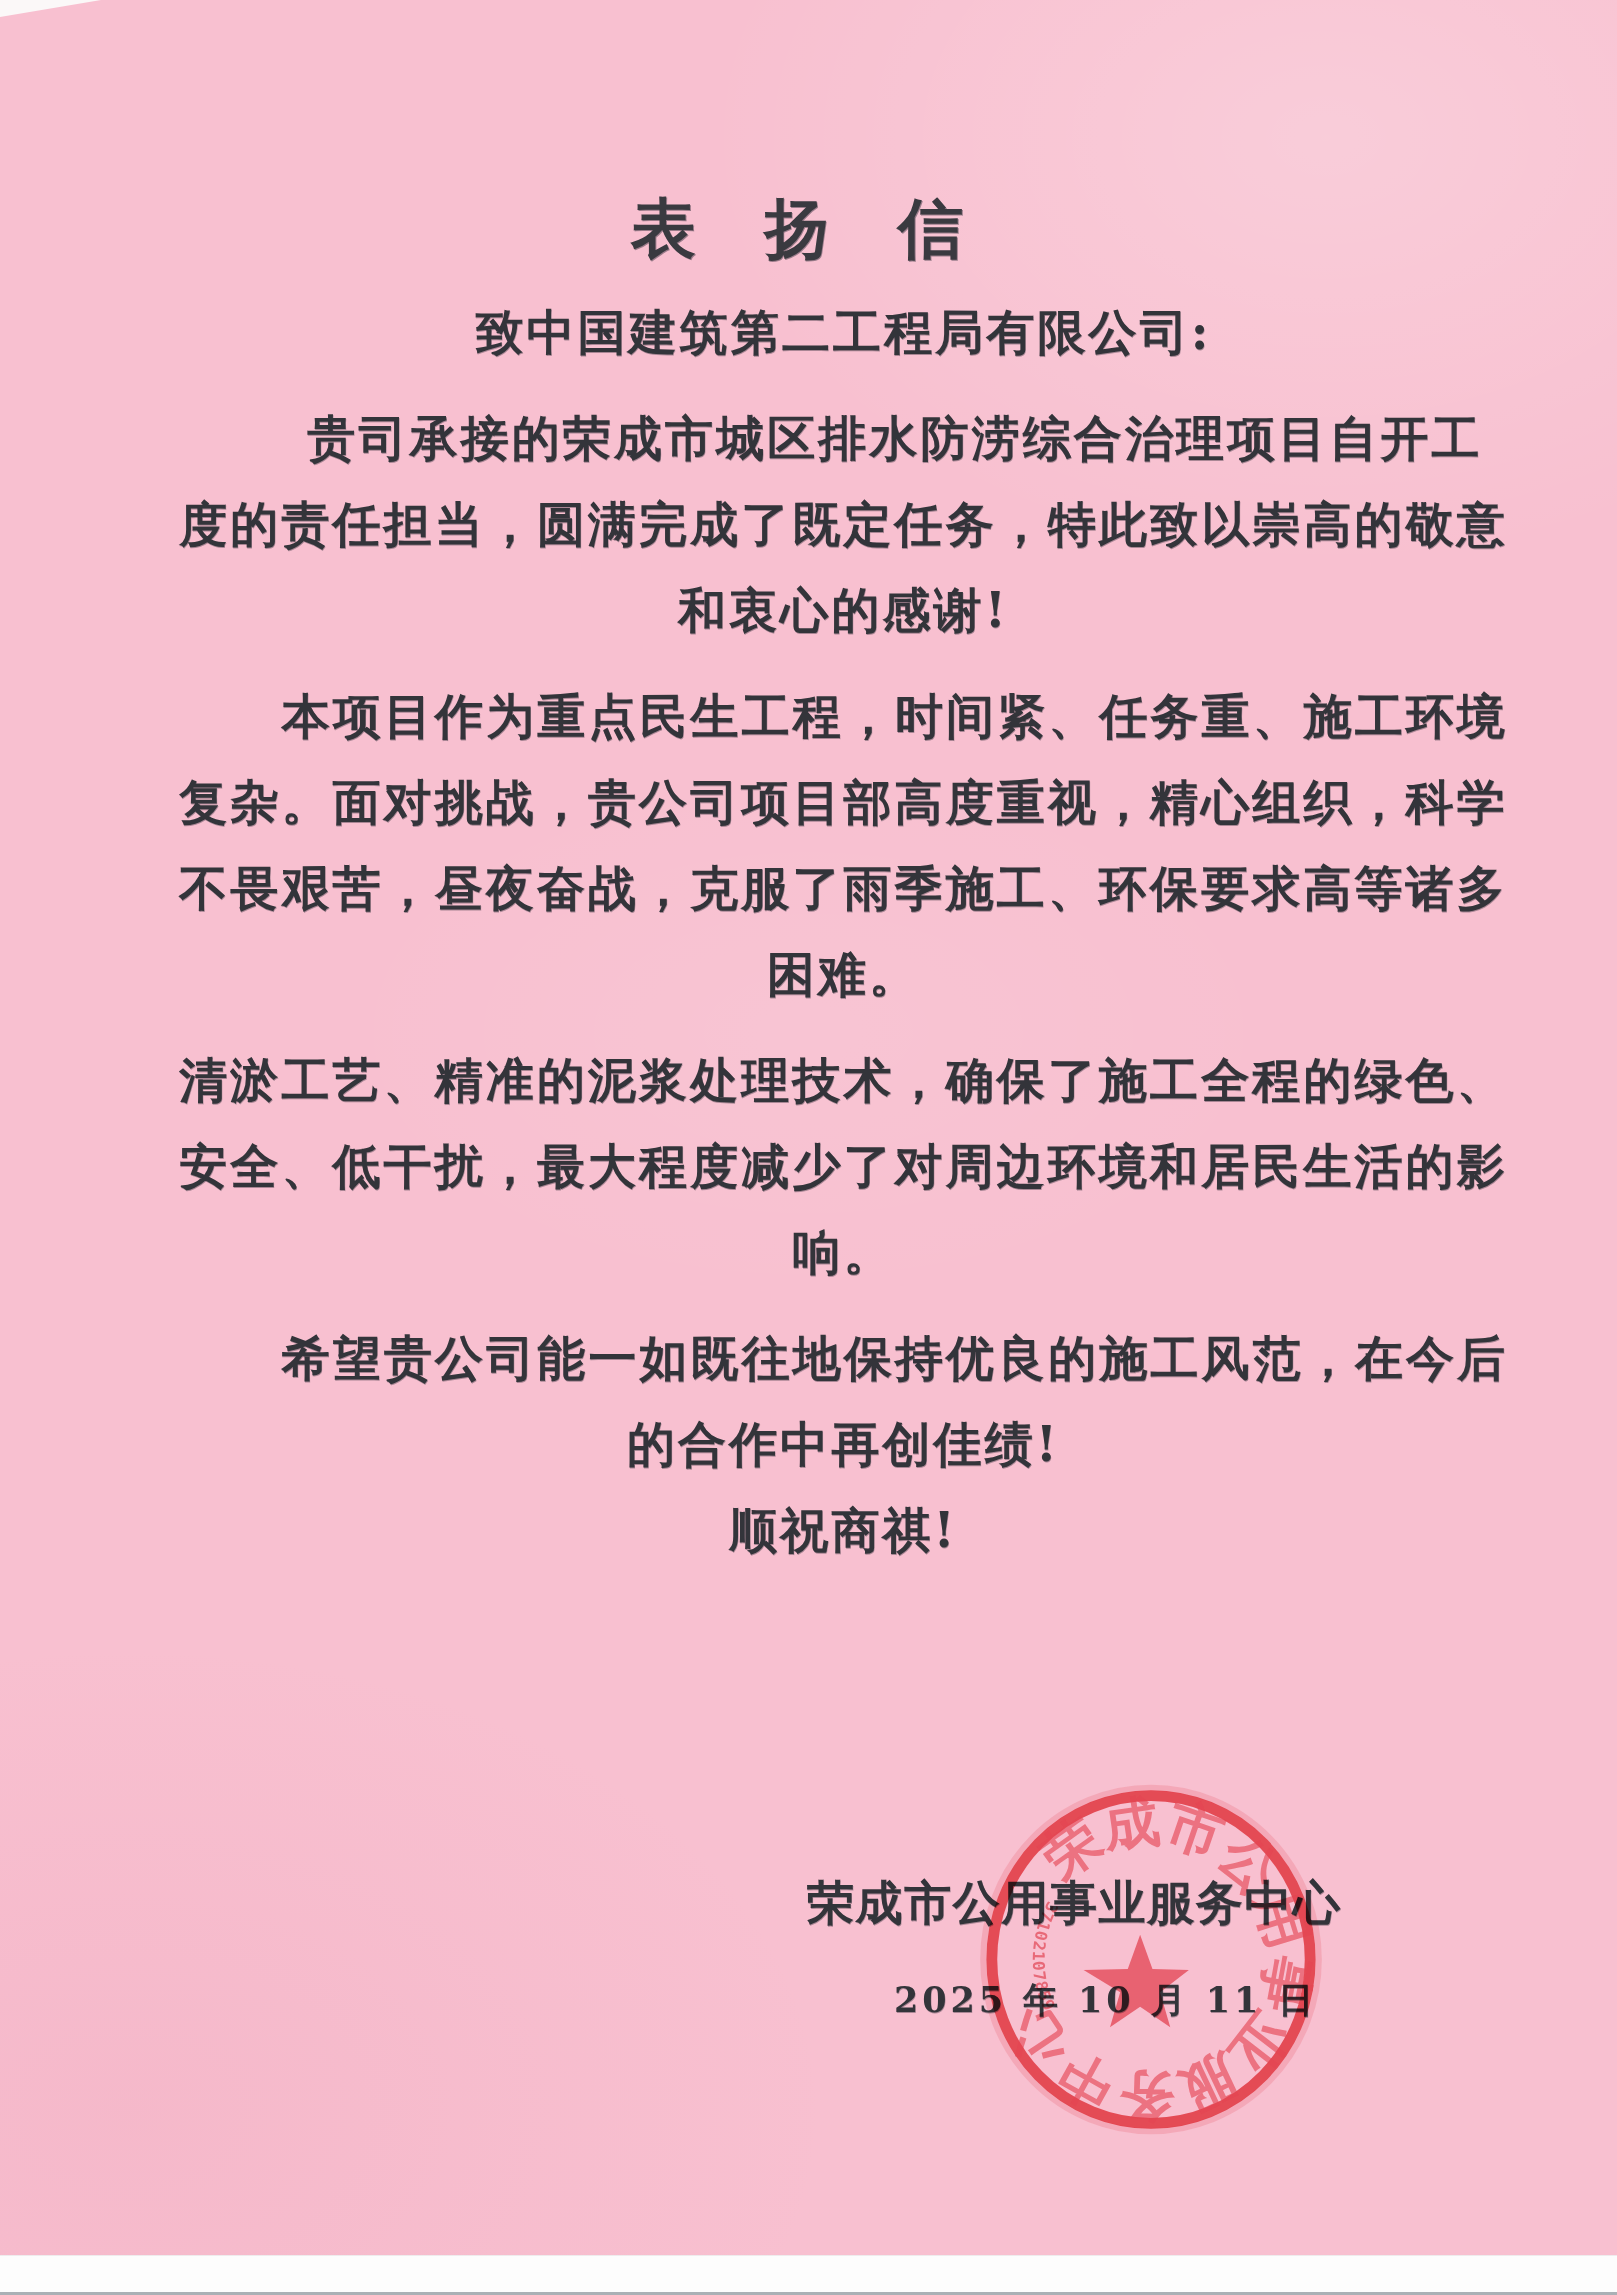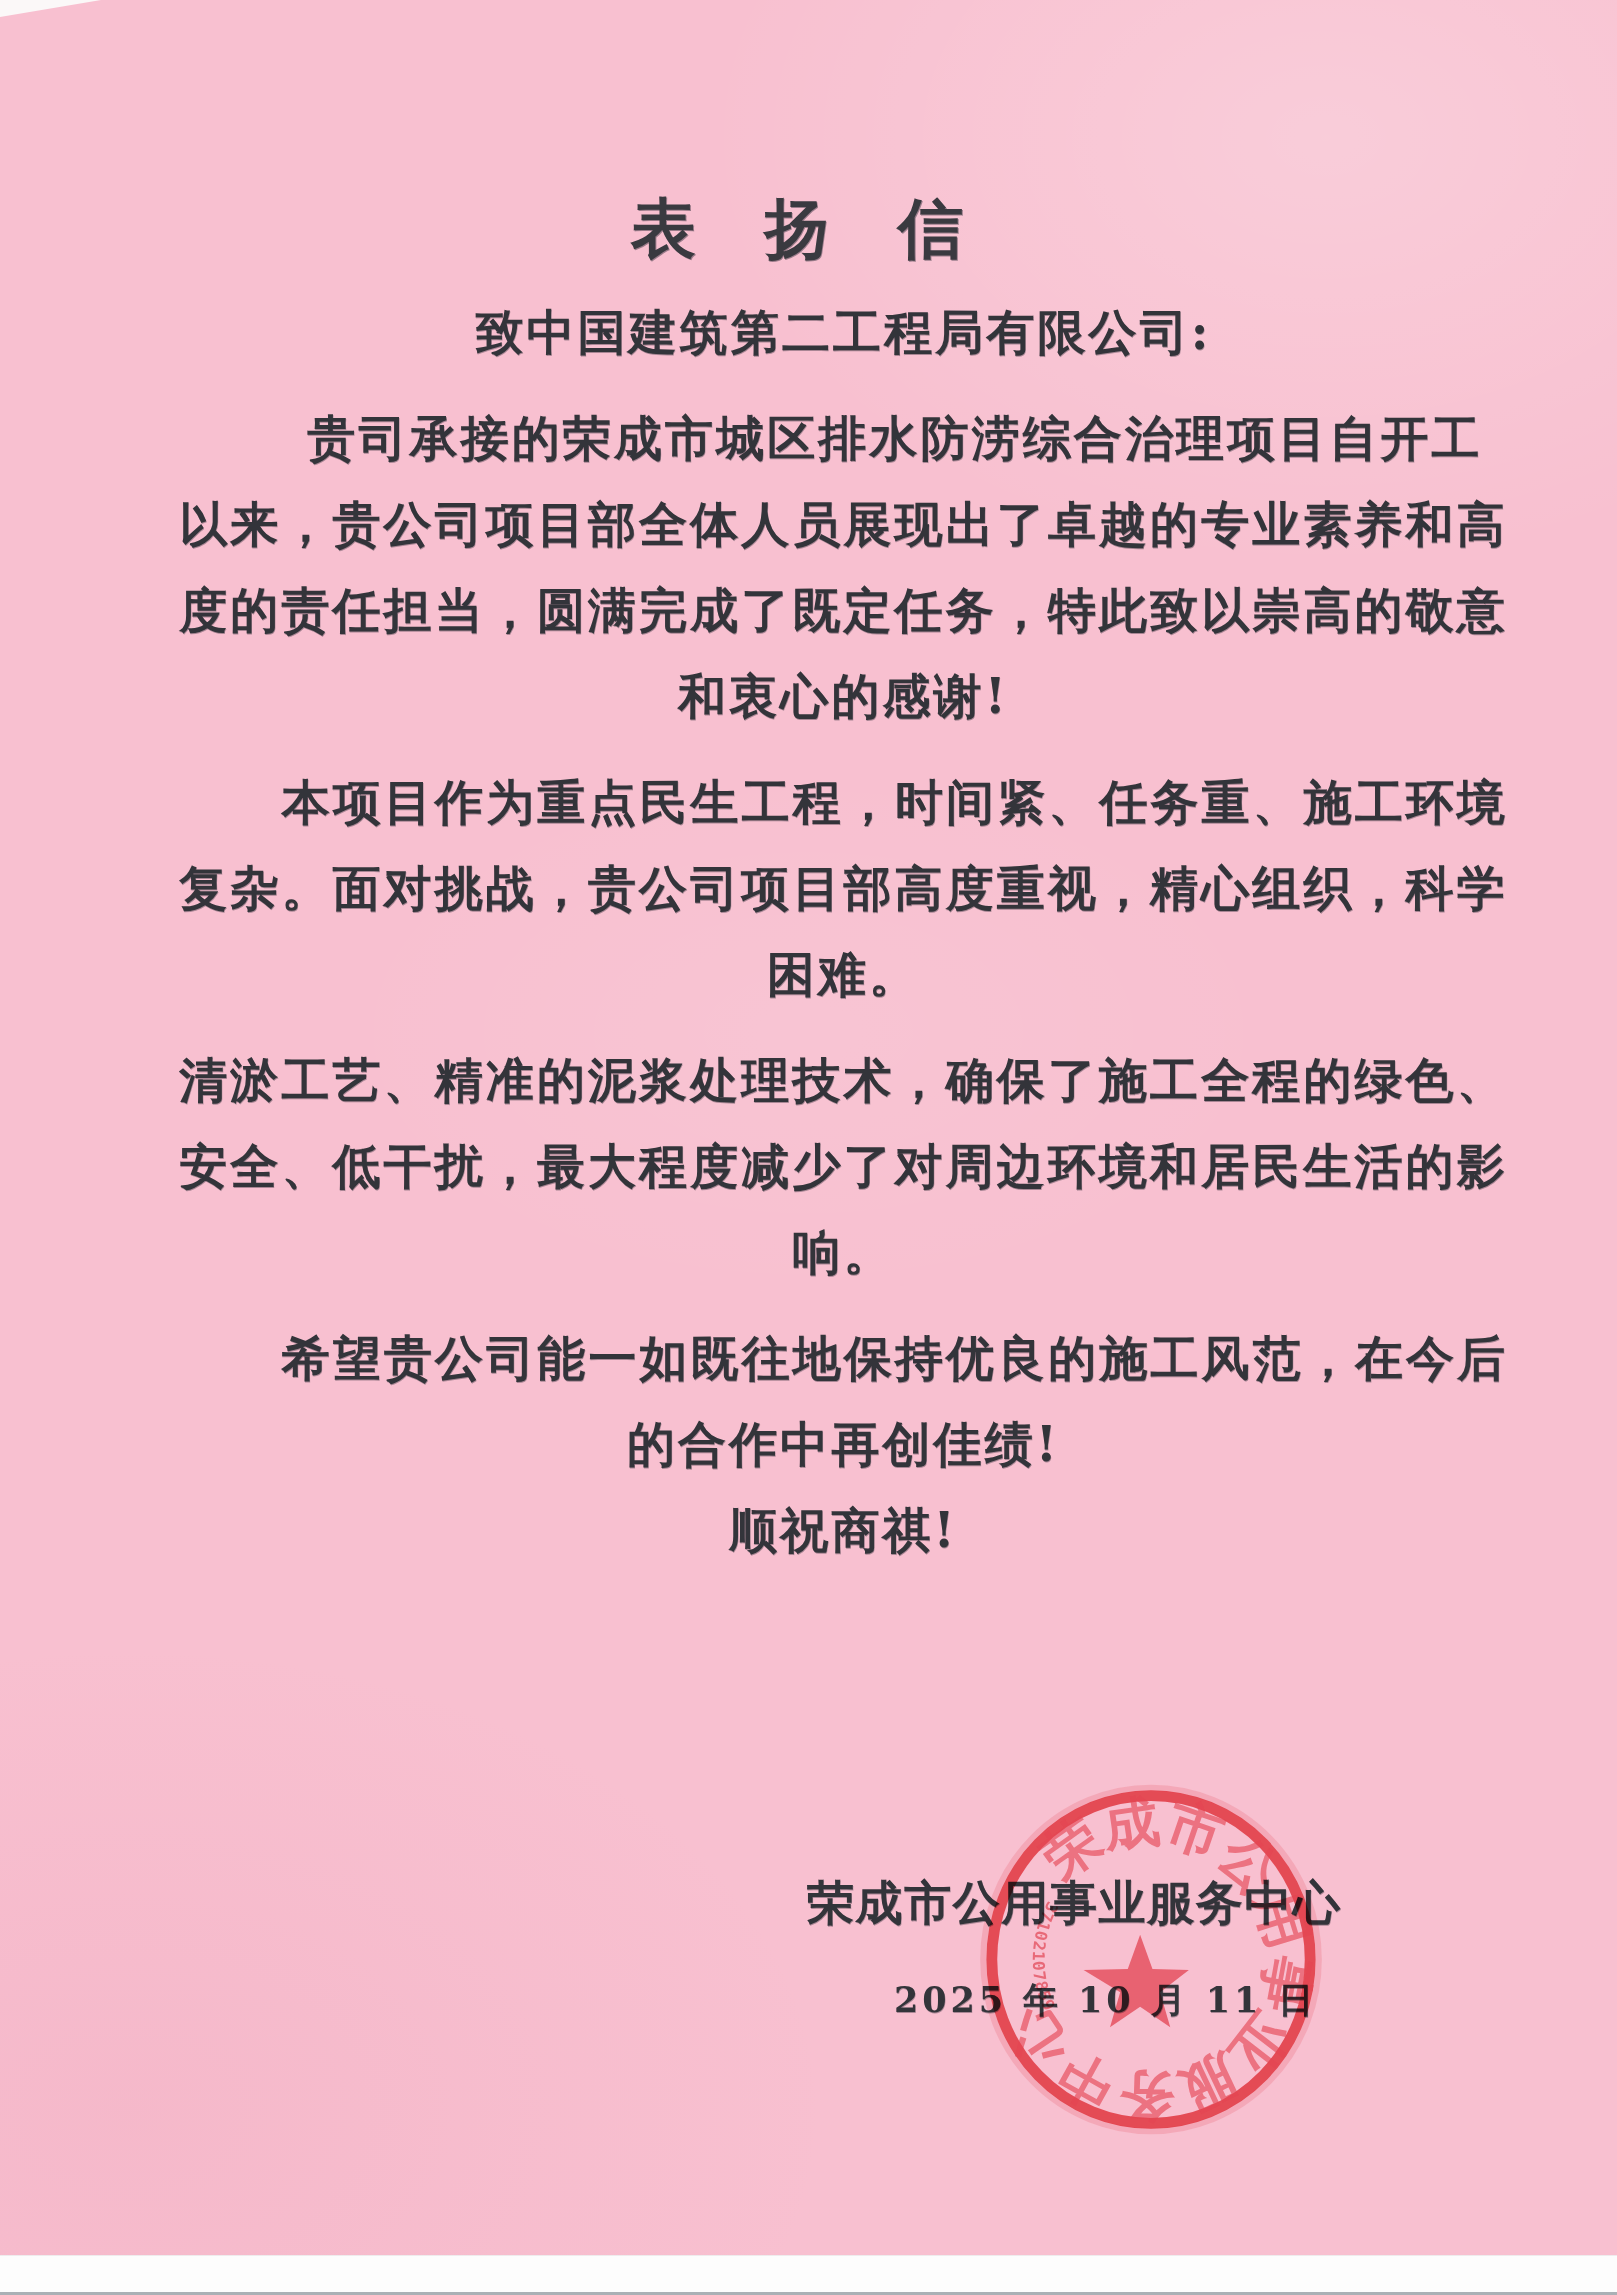--- a/index.html
+++ b/index.html
@@ -117,28 +117,28 @@
 
   <div class="corner"></div>
 
   <h1 class="title">表 扬 信</h1>
 
   <div class="body-block">
     <div class="line">致中国建筑第二工程局有限公司:</div>
 
     <div class="para">
       <div class="line indent">贵司承接的荣成市城区排水防涝综合治理项目自开工</div>
-      <div class="line">以来，贵公司项目部全体人员展现出了卓越的专业素养和高</div>
       <div class="line">度的责任担当，圆满完成了既定任务，特此致以崇高的敬意</div>
       <div class="line">和衷心的感谢!</div>
     </div>
 
     <div class="para">
       <div class="line indent">本项目作为重点民生工程，时间紧、任务重、施工环境</div>
       <div class="line">复杂。面对挑战，贵公司项目部高度重视，精心组织，科学</div>
+      <div class="line">不畏艰苦，昼夜奋战，克服了雨季施工、环保要求高等诸多</div>
       <div class="line">困难。</div>
     </div>
 
     <div class="para">
       <div class="line">清淤工艺、精准的泥浆处理技术，确保了施工全程的绿色、</div>
       <div class="line">安全、低干扰，最大程度减少了对周边环境和居民生活的影</div>
       <div class="line">响。</div>
     </div>
 
     <div class="para">

